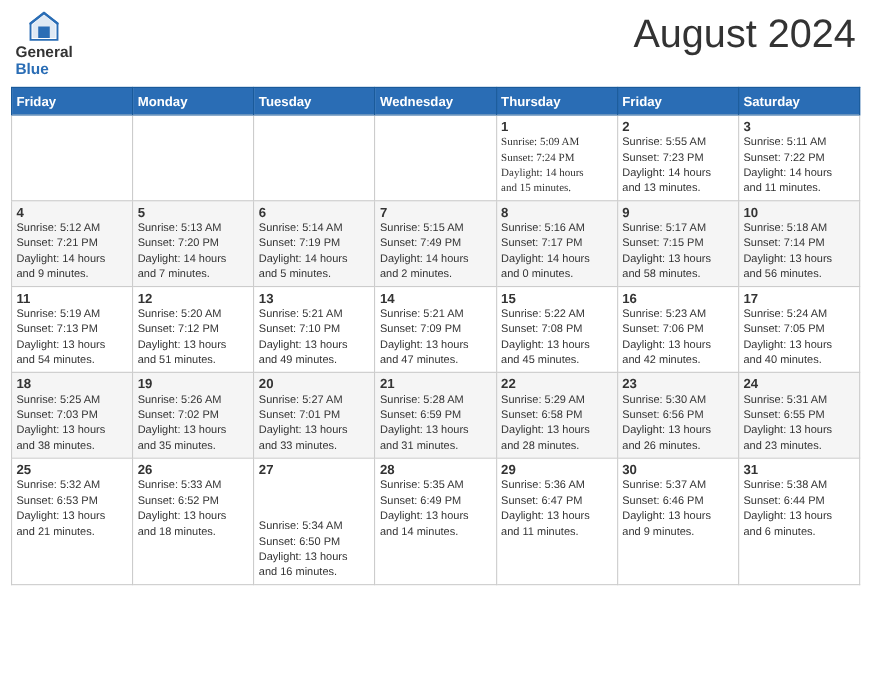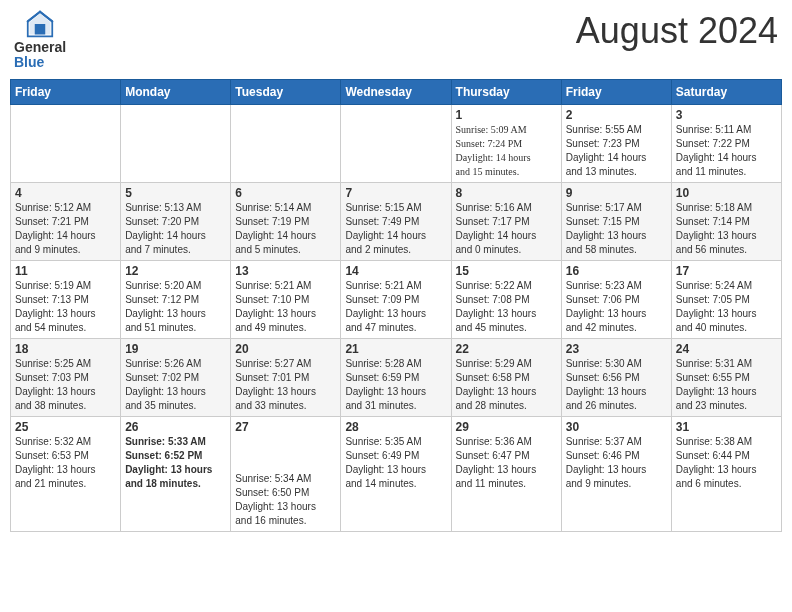--- a/index.html
+++ b/index.html
@@ -308,21 +308,21 @@
       <tr>
         <td>
           <span class="day-number">25</span>
           <div class="day-info" style="white-space: pre-line;">Sunrise: 5:32 AM
 Sunset: 6:53 PM
 Daylight: 13 hours
 and 21 minutes.</div>
         </td>
         <td>
           <span class="day-number">26</span>
-          <div class="day-info" style="white-space: pre-line; font-weight: bold;">Sunrise: 5:33 AM
+          <div class="day-info" style="white-space: pre-line;">Sunrise: 5:33 AM
 Sunset: 6:52 PM
 Daylight: 13 hours
 and 18 minutes.</div>
         </td>
         <td>
           <span class="day-number">27</span>
           <div class="day-info" style="white-space: pre-line; margin-top: 38px;">Sunrise: 5:34 AM
 Sunset: 6:50 PM
 Daylight: 13 hours
 and 16 minutes.</div>

